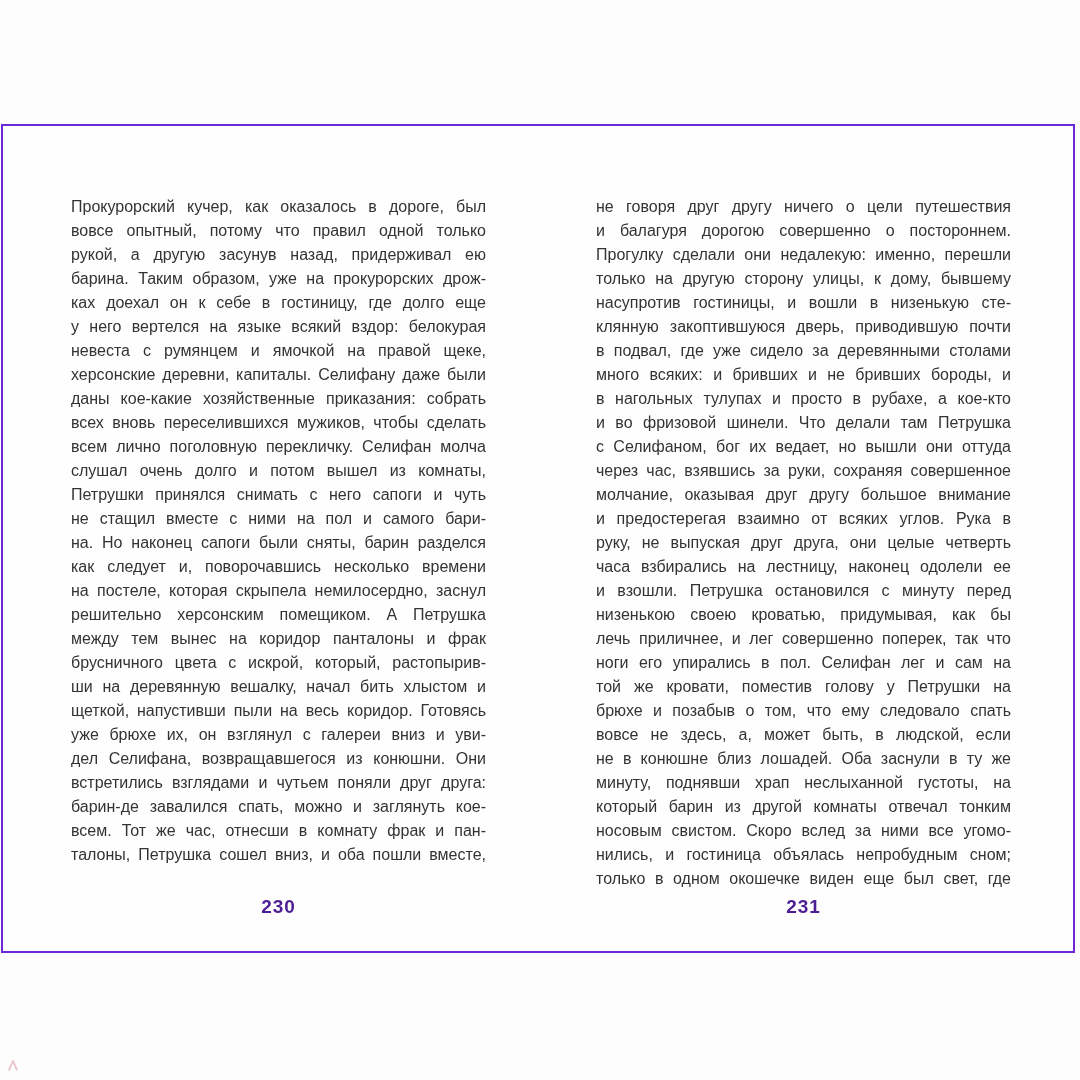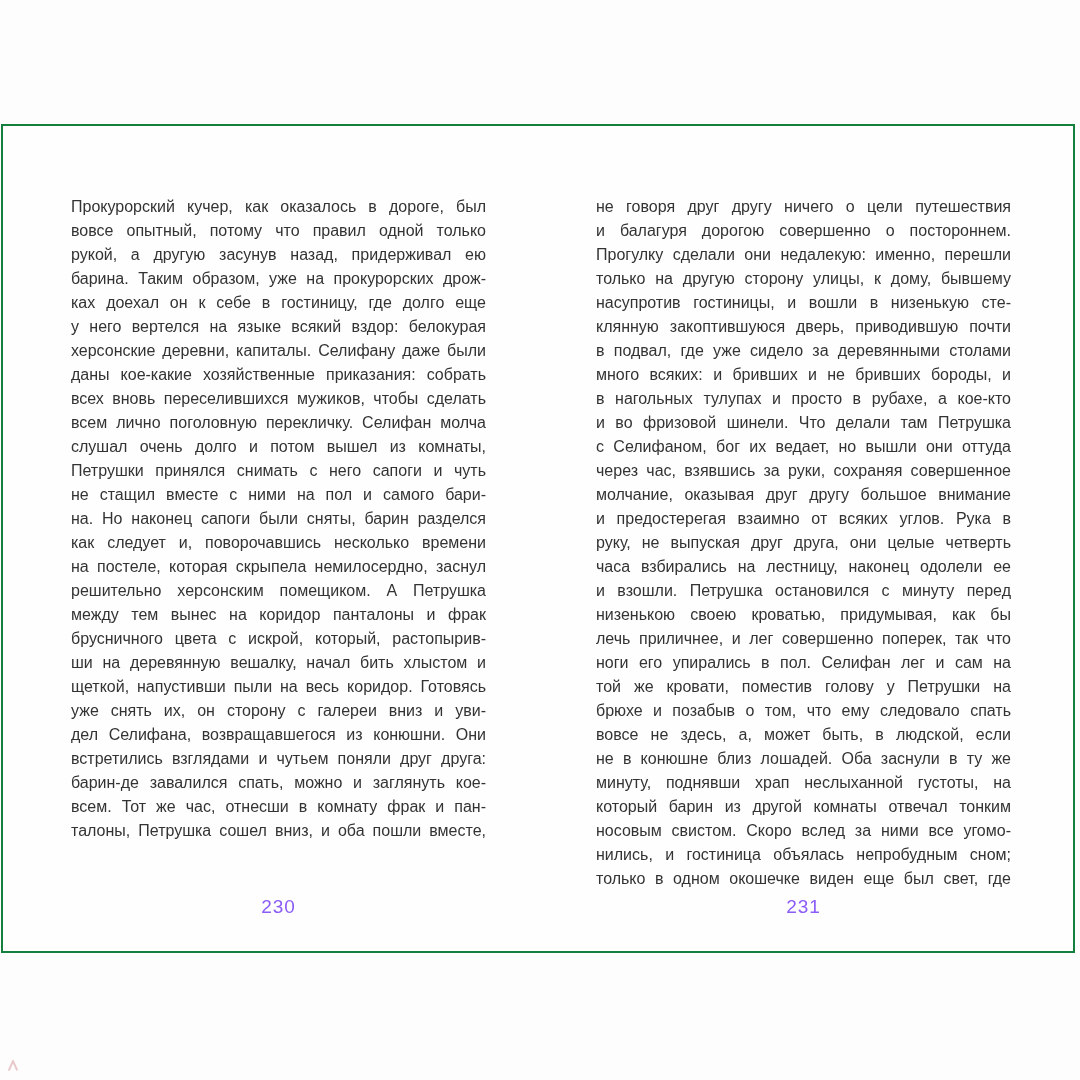--- a/index.html
+++ b/index.html
@@ -15,21 +15,21 @@
     background: #fdfdfd;
     font-family: "Liberation Sans", sans-serif;
   }
   .frame {
     position: absolute;
     left: 1px;
     top: 124px;
     width: 1074px;
     height: 829px;
     box-sizing: border-box;
-    border: 2px solid #15803d;
+    border: 2px solid #6d28d9;
     background: #fefefe;
   }
   .col {
     position: absolute;
     top: 69px;
   }
   .col-left  { left: 68px;  width: 415px; }
   .col-right { left: 593px; width: 415px; }
   .line {
     font-size: 16px;
@@ -40,22 +40,23 @@
     text-align: justify;
     text-align-last: justify;
     -moz-text-align-last: justify;
   }
   .pagenum {
     position: absolute;
     top: 770px;
     width: 415px;
     text-align: center;
     font-size: 19px;
-    color: #8b5cf6;
+    color: #4c1d95;
     letter-spacing: 1px;
+    font-weight: bold;
   }
   .pn-left  { left: 68px; }
   .pn-right { left: 593px; }
   .corner-mark {
     position: absolute;
     left: 6px;
     top: 1060px;
     width: 14px;
     height: 12px;
     opacity: 0.45;
@@ -76,36 +77,37 @@
 
 <div class="canvas">
   <div class="frame">
     <div class="col col-left">
         <div class="line">Прокурорский кучер, как оказалось в дороге, был</div>
         <div class="line">вовсе опытный, потому что правил одной только</div>
         <div class="line">рукой, а другую засунув назад, придерживал ею</div>
         <div class="line">барина. Таким образом, уже на прокурорских дрож-</div>
         <div class="line">ках доехал он к себе в гостиницу, где долго еще</div>
         <div class="line">у него вертелся на языке всякий вздор: белокурая</div>
+        <div class="line">невеста с румянцем и ямочкой на правой щеке,</div>
         <div class="line">херсонские деревни, капиталы. Селифану даже были</div>
         <div class="line">даны кое-какие хозяйственные приказания: собрать</div>
         <div class="line">всех вновь переселившихся мужиков, чтобы сделать</div>
         <div class="line">всем лично поголовную перекличку. Селифан молча</div>
         <div class="line">слушал очень долго и потом вышел из комнаты,</div>
         <div class="line">Петрушки принялся снимать с него сапоги и чуть</div>
         <div class="line">не стащил вместе с ними на пол и самого бари-</div>
         <div class="line">на. Но наконец сапоги были сняты, барин разделся</div>
         <div class="line">как следует и, поворочавшись несколько времени</div>
         <div class="line">на постеле, которая скрыпела немилосердно, заснул</div>
         <div class="line">решительно херсонским помещиком. А Петрушка</div>
         <div class="line">между тем вынес на коридор панталоны и фрак</div>
         <div class="line">брусничного цвета с искрой, который, растопырив-</div>
         <div class="line">ши на деревянную вешалку, начал бить хлыстом и</div>
         <div class="line">щеткой, напустивши пыли на весь коридор. Готовясь</div>
-        <div class="line">уже снять их, он сторону с галереи вниз и уви-</div>
+        <div class="line">уже брюхе их, он взглянул с галереи вниз и уви-</div>
         <div class="line">дел Селифана, возвращавшегося из конюшни. Они</div>
         <div class="line">встретились взглядами и чутьем поняли друг друга:</div>
         <div class="line">барин-де завалился спать, можно и заглянуть кое-</div>
         <div class="line">всем. Тот же час, отнесши в комнату фрак и пан-</div>
         <div class="line">талоны, Петрушка сошел вниз, и оба пошли вместе,</div>
       </div>
     <div class="col col-right">
         <div class="line">не говоря друг другу ничего о цели путешествия</div>
         <div class="line">и балагуря дорогою совершенно о постороннем.</div>
         <div class="line">Прогулку сделали они недалекую: именно, перешли</div>

